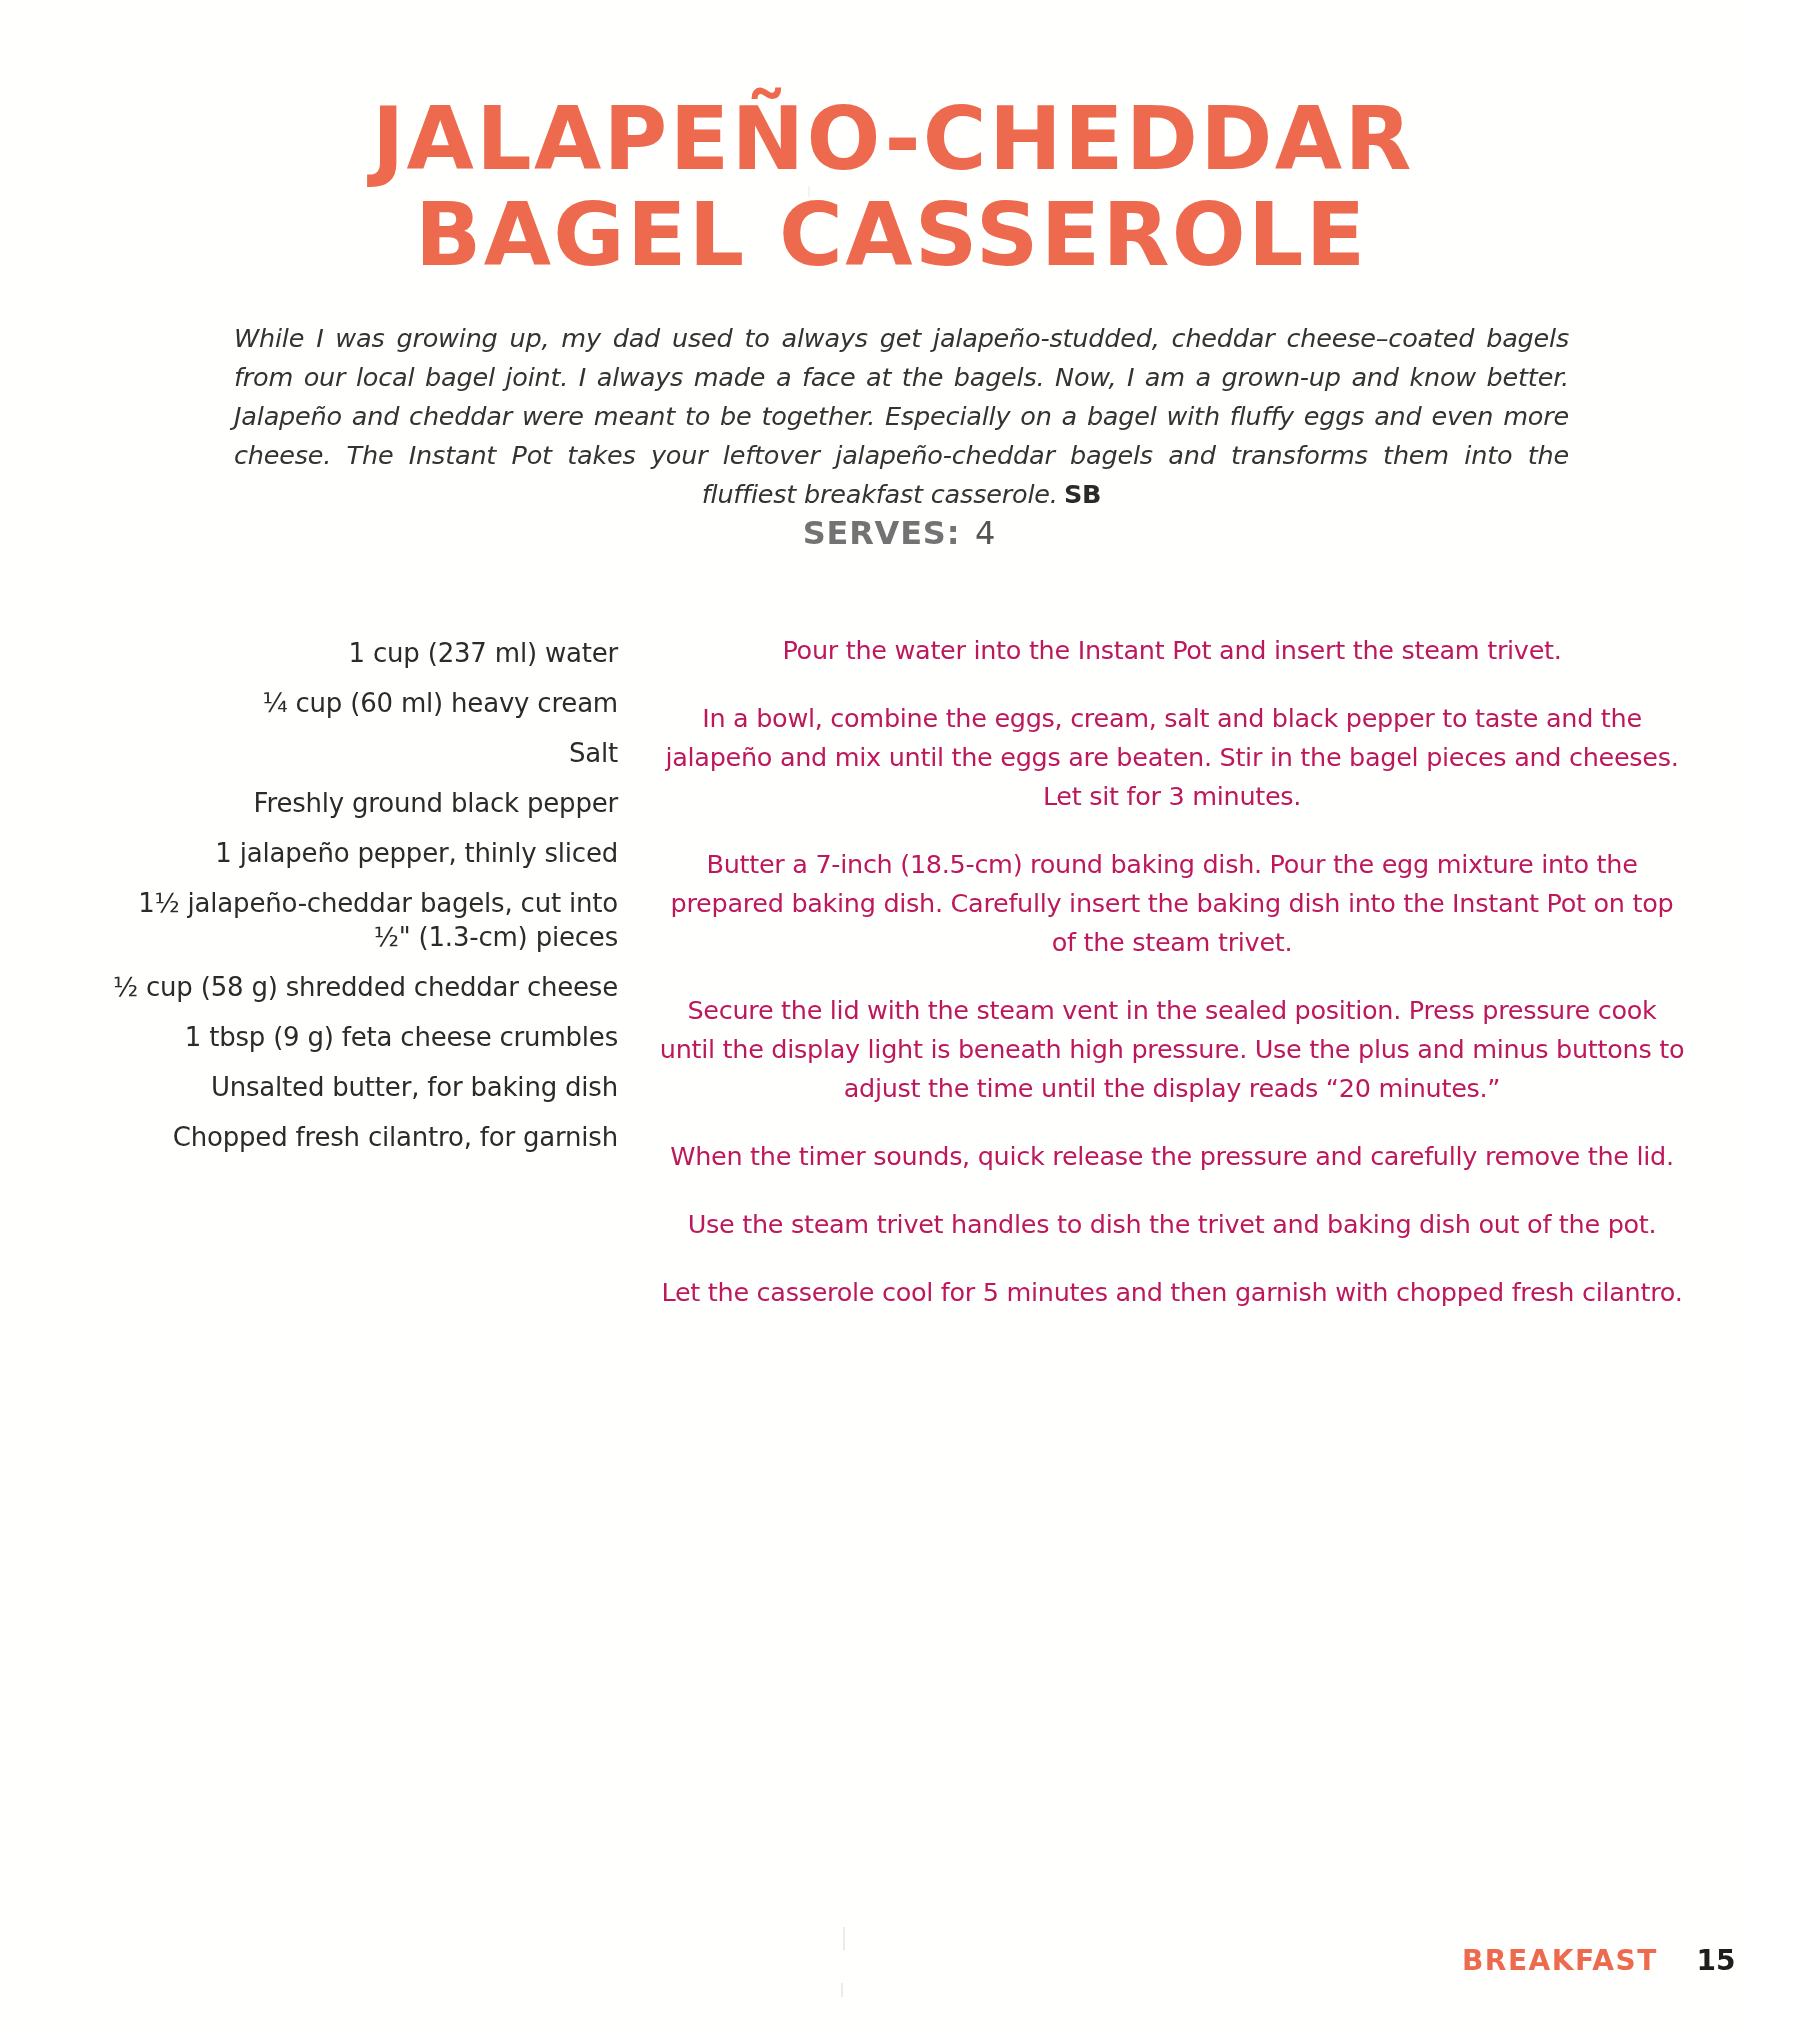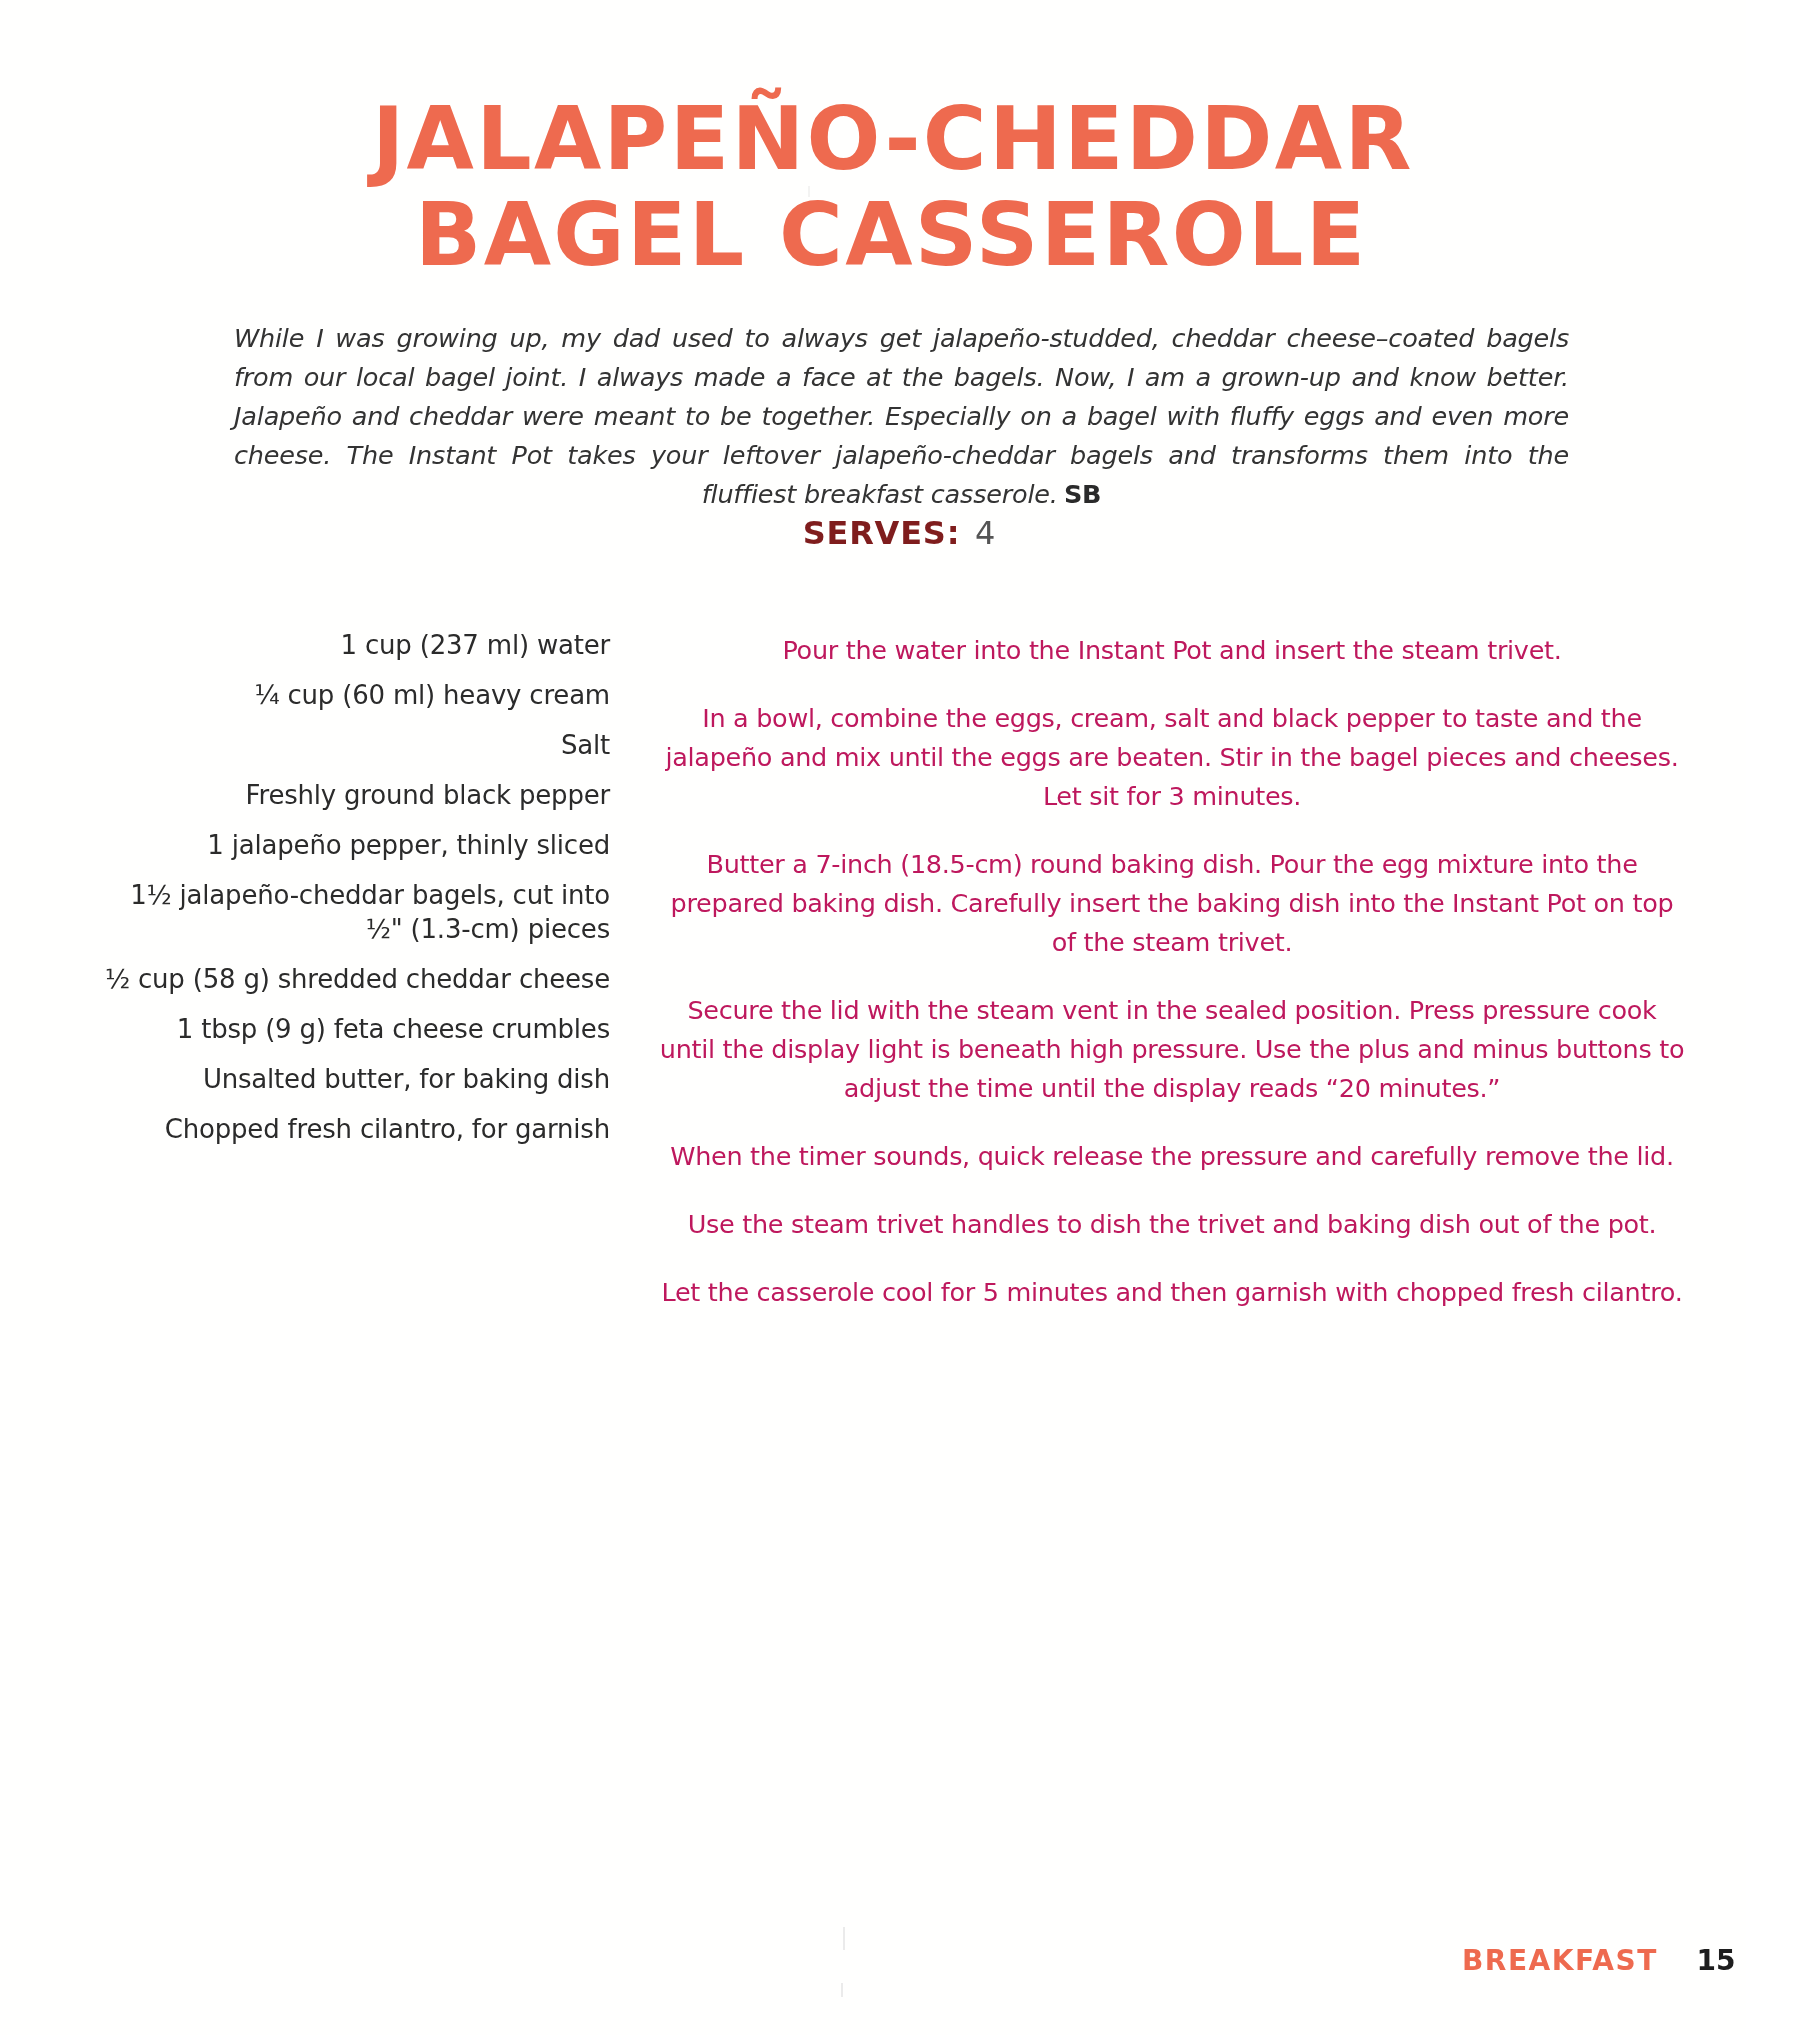--- a/index.html
+++ b/index.html
@@ -68,36 +68,36 @@
     position: absolute;
     left: 0;
     width: 1795px;
     top: 510px;
     text-align: center;
     font-size: 32px;
     line-height: 46px;
     margin-left: 1.5px;
   }
   .serves .label {
-    color: #7f1d1d;
+    color: #737373;
     font-weight: bold;
     letter-spacing: 0.8px;
   }
   .serves .value {
     color: #555555;
     font-weight: normal;
     margin-left: 4.6px;
   }
 
   .ingredients {
     position: absolute;
     left: 93px;
     top: 628px;
     width: 517px;
-    margin: 0;
+    margin: 8px;
     padding: 0;
     list-style: none;
     text-align: right;
     font-size: 26px;
     color: #2b2b2b;
   }
   .ingredients li {
     line-height: 34px;
     margin: 0 0 16px 0;
     letter-spacing: -0.2px;

